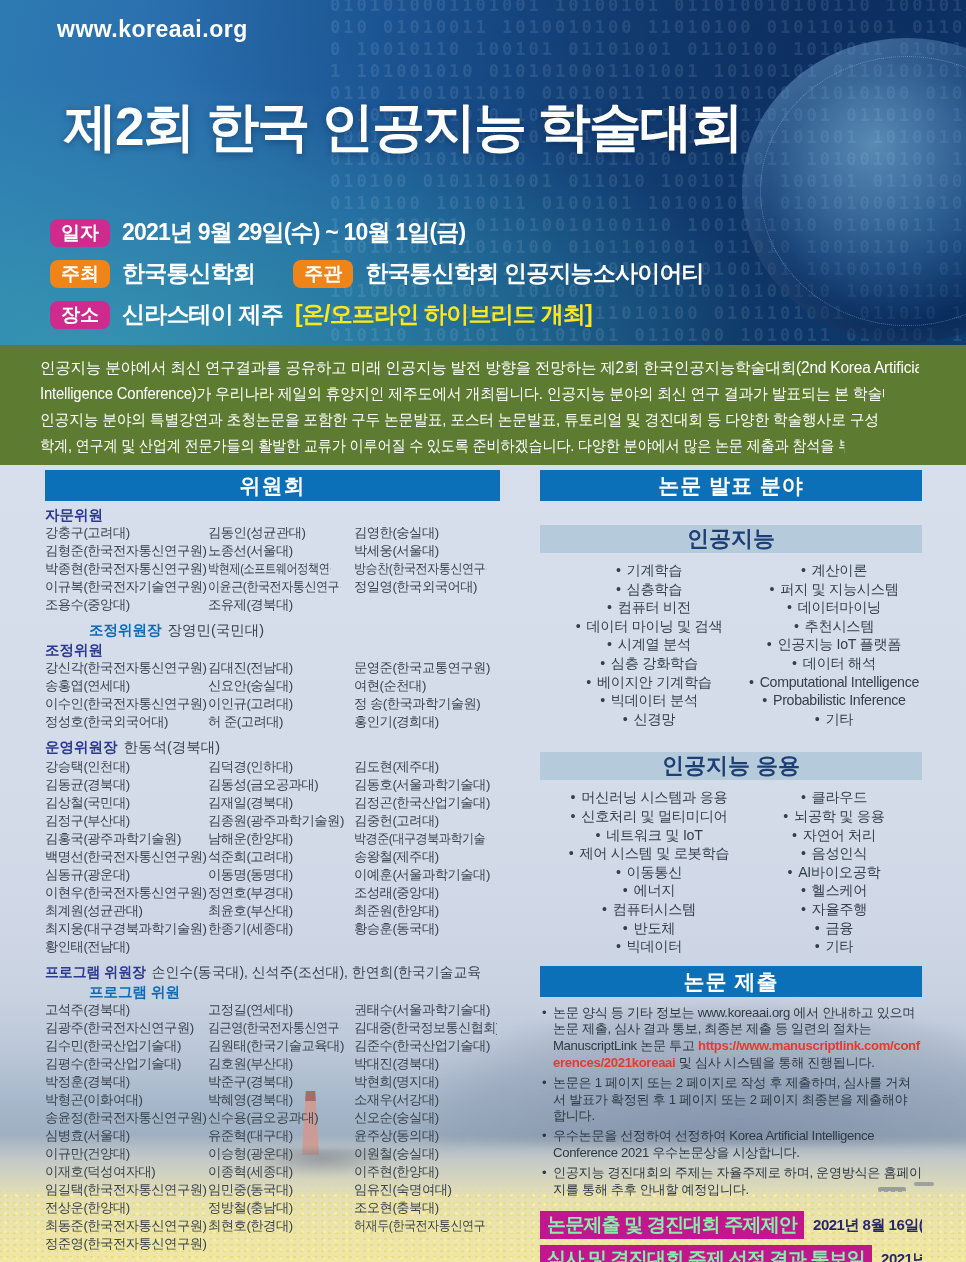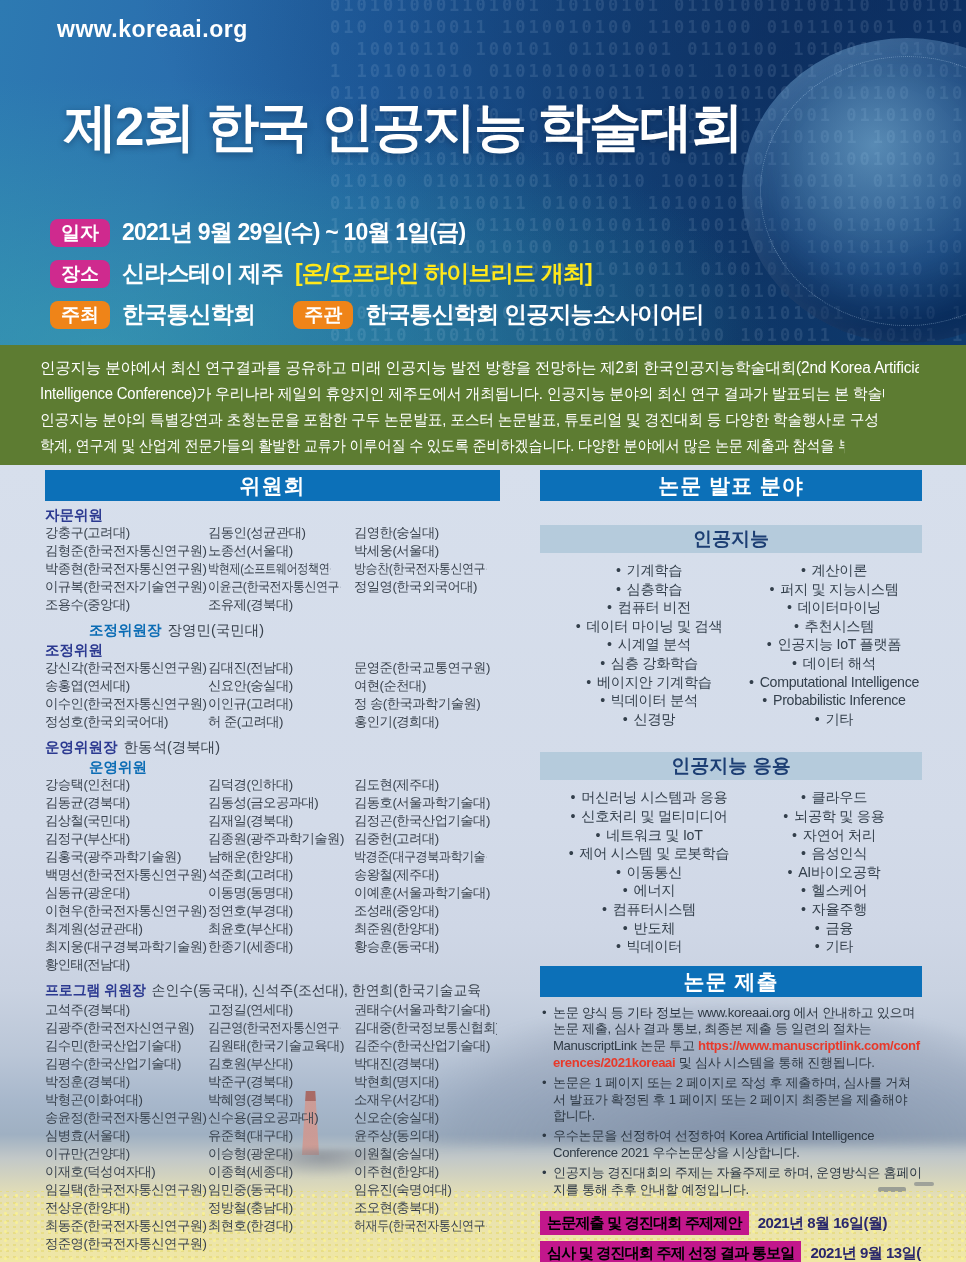--- a/index.html
+++ b/index.html
@@ -73,39 +73,39 @@
   .lbl-navy{color:var(--navy_label,#2b3990);}
   .lbl-blue{color:var(--blue_label,#0b6cb4);margin-left:44px;}
   .group-inline{color:var(--name_text,#3a434e);font-weight:normal;margin-left:6px;}
   .names-grid{display:grid;grid-template-columns:163px 146px 146px;}
   .name{font-size:13.3px;line-height:18px;color:var(--name_text,#3a434e);
         white-space:nowrap;overflow:hidden;letter-spacing:-0.5px;}
 
   
   #presentation-sections{margin-top:6px;}
   .sub-header{background:var(--subheader_bg,#b5cbdc);color:var(--subheader_text,#1c3e73);
-        font-weight:bold;font-size:19px;text-align:center;height:28px;line-height:28px;margin-bottom:8px;margin-top:24px;}
+        font-weight:bold;font-size:22px;text-align:center;height:28px;line-height:28px;margin-bottom:8px;margin-top:24px;}
   .topic-grid{display:grid;grid-template-columns:1fr 176px;margin:0 0 10px 12px;text-align:center;}
   .bullet{font-size:14.2px;line-height:18.6px;color:#333f4b;white-space:nowrap;overflow:hidden;letter-spacing:-0.3px;}
   .dot{margin-right:6px;}
 
   
   .submit-bar{margin-top:4px;}
   .submit-items{margin:8px 0 0 2px;padding:0;list-style:none;}
   .submit-items li{position:relative;padding-left:11px;font-size:13.1px;line-height:16.8px;
         color:#2e3944;margin-bottom:3px;letter-spacing:-0.3px;}
   .li-dot{position:absolute;left:0;top:0;}
   .link{color:var(--link_red,#e8392a);word-break:break-all;font-weight:bold;}
 
   
   #deadlines{margin-top:13px;}
   .deadline-row{display:flex;align-items:center;margin-bottom:6px;white-space:nowrap;
         max-width:398px;overflow:hidden;}
-  .deadline-badge{background:var(--deadline_badge,#c2178c);color:#000000;font-weight:bold;
-        font-size:15px;letter-spacing:-0.8px;padding:4px 7px;line-height:1.05;flex:none;}
+  .deadline-badge{background:var(--deadline_badge,#c2178c);color:#86efac;font-weight:bold;
+        font-size:19px;letter-spacing:-0.8px;padding:4px 7px;line-height:1.05;flex:none;}
   .deadline-date{color:var(--date_text,#29276b);font-weight:bold;font-size:15px;
         margin-left:9px;letter-spacing:-0.5px;}
 </style>
 </head>
 <body>
 
 <div class="page">
 
   <header class="hero">
     <div class="hero-teal"></div>
@@ -113,30 +113,30 @@
     <div class="globe"></div>
     <div class="globe-ring"></div>
     <div class="site">www.koreaai.org</div>
     <h1 class="title" style="margin:16px;">제2회 한국 인공지능 학술대회</h1>
     <div id="info-rows">
         <div class="info-row">
           <span class="chip chip-pink">일자</span>
           <span class="info-text">2021년 9월 29일(수) ~ 10월 1일(금)</span>
         </div>
         <div class="info-row">
-          <span class="chip chip-pink">장소</span>
-          <span class="info-text">신라스테이 제주 </span>
-          <span class="info-text info-yellow">[온/오프라인 하이브리드 개최]</span>
-        </div>
-        <div class="info-row">
           <span class="chip chip-orange">주최</span>
           <span class="info-text">한국통신학회</span>
           <span class="gap"></span>
           <span class="chip chip-orange">주관</span>
           <span class="info-text">한국통신학회 인공지능소사이어티</span>
+        </div>
+        <div class="info-row">
+          <span class="chip chip-pink">장소</span>
+          <span class="info-text">신라스테이 제주 </span>
+          <span class="info-text info-yellow">[온/오프라인 하이브리드 개최]</span>
         </div>
       </div>
   </header>
 
   <section class="intro">
     <div id="intro-lines">
         <div class="intro-line fit" style="transform: scaleX(0.992161); transform-origin: left center;">인공지능 분야에서 최신 연구결과를 공유하고 미래 인공지능 발전 방향을 전망하는 제2회 한국인공지능학술대회(2nd Korea Artificial</div>
         <div class="intro-line fit" style="transform: scaleX(0.952688); transform-origin: left center;">Intelligence Conference)가 우리나라 제일의 휴양지인 제주도에서 개최됩니다. 인공지능 분야의 최신 연구 결과가 발표되는 본 학술대회는</div>
         <div class="intro-line fit" style="transform: scaleX(0.946581); transform-origin: left center;">인공지능 분야의 특별강연과 초청논문을 포함한 구두 논문발표, 포스터 논문발표, 튜토리얼 및 경진대회 등 다양한 학술행사로 구성됩니다.</div>
         <div class="intro-line fit" style="transform: scaleX(0.907787); transform-origin: left center;">학계, 연구계 및 산업계 전문가들의 활발한 교류가 이루어질 수 있도록 준비하겠습니다. 다양한 분야에서 많은 논문 제출과 참석을 부탁드립니다.</div>
@@ -191,21 +191,20 @@
               <span class="name fit">정 송(한국과학기술원)</span>
               <span class="name fit">정성호(한국외국어대)</span>
               <span class="name fit">허 준(고려대)</span>
               <span class="name fit">홍인기(경희대)</span>
             </div>
           </div>
           <div class="group group-chair">
             <div class="group-label-line fit"><span class="lbl-navy">운영위원장</span><span class="group-inline">한동석(경북대)</span></div>
           </div>
           <div class="group">
-            <div class="group-label-line fit"><span class="lbl-blue">운영위원</span></div>
             <div class="names-grid">
               <span class="name fit">강승택(인천대)</span>
               <span class="name fit">김덕경(인하대)</span>
               <span class="name fit">김도현(제주대)</span>
               <span class="name fit">김동균(경북대)</span>
               <span class="name fit">김동성(금오공과대)</span>
               <span class="name fit">김동호(서울과학기술대)</span>
               <span class="name fit">김상철(국민대)</span>
               <span class="name fit">김재일(경북대)</span>
               <span class="name fit">김정곤(한국산업기술대)</span>
@@ -232,20 +231,21 @@
               <span class="name fit">황승훈(동국대)</span>
               <span class="name fit">황인태(전남대)</span>
               <span class="name fit"></span>
               <span class="name fit"></span>
             </div>
           </div>
           <div class="group group-chair">
             <div class="group-label-line fit" style="transform: scaleX(0.955882); transform-origin: left center;"><span class="lbl-navy">프로그램 위원장</span><span class="group-inline">손인수(동국대), 신석주(조선대), 한연희(한국기술교육대)</span></div>
           </div>
           <div class="group">
+            <div class="group-label-line fit"><span class="lbl-blue">프로그램 위원</span></div>
             <div class="names-grid">
               <span class="name fit">고석주(경북대)</span>
               <span class="name fit">고정길(연세대)</span>
               <span class="name fit">권태수(서울과학기술대)</span>
               <span class="name fit">김광주(한국전자신연구원)</span>
               <span class="name fit" style="transform: scaleX(0.906832); transform-origin: left center;">김근영(한국전자통신연구원)</span>
               <span class="name fit" style="transform: scaleX(0.979866); transform-origin: left center;">김대중(한국정보통신협회)</span>
               <span class="name fit">김수민(한국산업기술대)</span>
               <span class="name fit">김원태(한국기술교육대)</span>
               <span class="name fit">김준수(한국산업기술대)</span>

